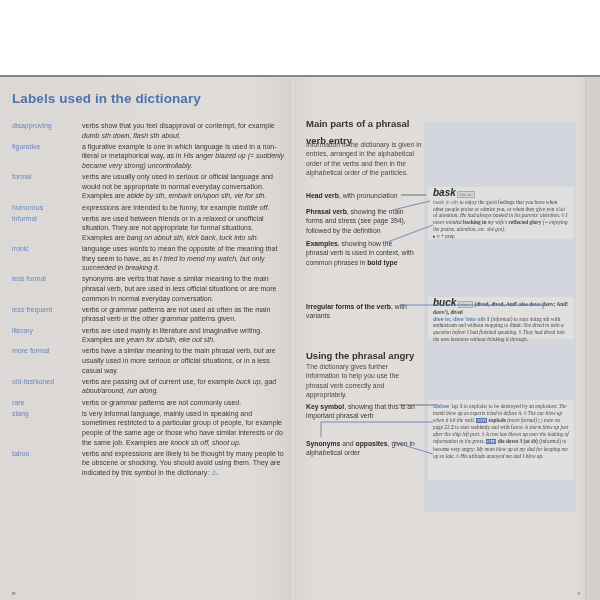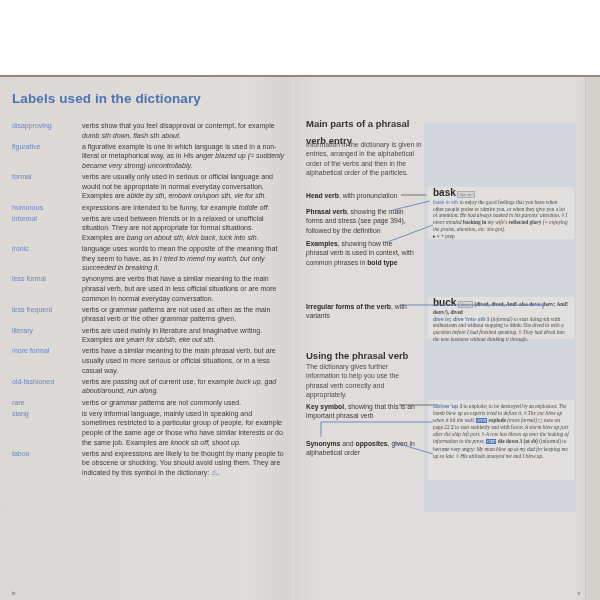--- a/index.html
+++ b/index.html
@@ -20,21 +20,21 @@
   .lbl-def i { font-style:italic; }
   .taboo-sym { color:#4d73b3; }
   .pgnum { position:absolute; font-size:5px; color:#555; }
 
   .sub { position:absolute; font-weight:bold; font-size:9.5px; line-height:17px; color:#333; }
   .para { position:absolute; font-size:6.8px; line-height:9.3px; color:#4a4a4a; }
   .callout { position:absolute; font-size:6.8px; line-height:9.3px; color:#3a3a3a; width:120px; }
   .callout b { color:#2a2a2a; }
   .panel { position:absolute; left:131px; top:45px; width:152px; height:390px; background:#d3d6dc; }
   .entry { position:absolute; background:#e2e0de; font-family:"Liberation Serif", serif; color:#4a4a4a; font-size:5.3px; line-height:6.8px; padding:3px 5px; box-sizing:border-box; }
-  .hw { font-family:"Liberation Sans", sans-serif; font-weight:bold; font-size:10px; color:#2a2a2a; }
+  .hw { font-family:"Liberation Sans", sans-serif; font-weight:bold; font-size:10px; color:#2a2a2a;font-style:italic; }
   .pv { color:#5577b8; font-family:"Liberation Sans", sans-serif; }
   .pron { color:#777; font-size:5px; border:0.5px solid #aaa; background:#d8d6d4; padding:0 1px; }
   .syn { background:#5577b8; color:#fff; font-size:4.5px; padding:0 1px; }
   svg.leaders { position:absolute; left:0; top:0; }
 </style>
 </head>
 <body>
 
 <div class="book">
 
@@ -130,21 +130,21 @@
         <span class="pv">bask in sth</span><span> to enjoy the good feelings that you have when other people praise or admire you, or when they give you a lot of attention: </span><i>He had always basked in his parents' attention.</i><i> ◊ I never minded </i><b>basking in</b><i> my wife's </i><b>reflected glory</b><i> (= enjoying the praise, attention, etc. she got).</i>
         <div>▸ v + prep</div>
       </div>
     </div>
 
     <div class="entry" style="left:135px; top:220px; width:146px; height:42px;">
       <div><span class="hw">buck</span> <span class="pron">/daɪv/</span> <b>(dived, dived, AmE also dove /dəʊv; AmE doʊv/), dived</b></div>
       <div><span class="pv" style="font-weight:bold;">dive in; dive 'into sth</span> <b>1</b><i> (informal)</i><span> to start doing sth with enthusiasm and without stopping to think: </span><i>She dived in with a question before I had finished speaking. ◊ They had dived into the new business without thinking it through.</i></div>
     </div>
 
-    <div class="sub" style="left:13px; top:270px; width:120px;">Using the phrasal verb</div>
+    <div class="sub" style="left:13px; top:270px; width:120px;">Using the phrasal angry</div>
     <div class="para" style="left:13px; top:285px; width:113px;">The dictionary gives further information to help you use the phrasal verb correctly and appropriately.</div>
 
     <div class="callout" style="left:13px; top:325px; width:110px;">
       <b>Key symbol</b><span>, showing that this is an important phrasal verb</span>
     </div>
     <div class="callout" style="left:13px; top:362px; width:115px;">
       <b>Synonyms</b><span> and </span><b>opposites</b><span>, given in alphabetical order</span>
     </div>
 
     <div class="entry" style="left:135px; top:323px; width:146px; height:80px;">

